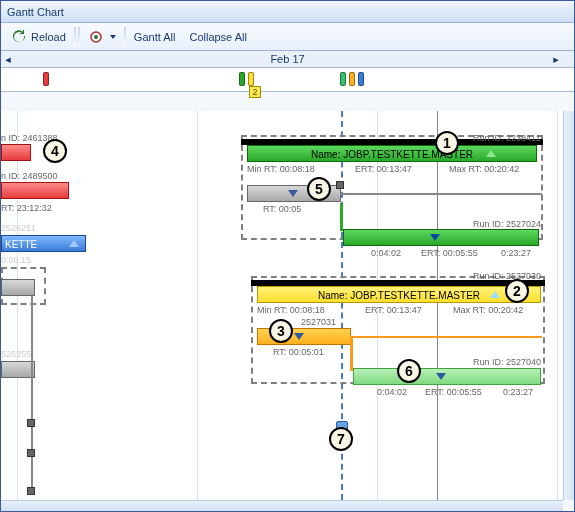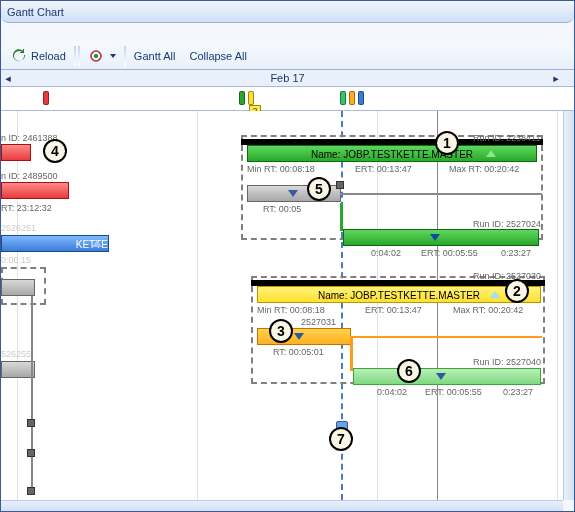--- a/index.html
+++ b/index.html
@@ -1,19 +1,19 @@
 <!DOCTYPE html>
 <html><head>
 <meta charset="utf-8">
 <style>
   * { box-sizing: border-box; }
   html, body { margin: 0; padding: 0; font-family: Tahoma, Arial, sans-serif; font-size: 11px; background: #d6dff1; }
   .window { width: 575px; height: 512px; border: 1px solid #3b5a9a; background: #f4f7fc; position: relative; overflow: hidden; }
-  .titlebar { height: 22px; background: linear-gradient(#f0f5fd,#cfe0f7); border-bottom: 1px solid #9bb3d6; padding-left: 6px; color: #1a3a6e; display: flex; align-items: center; font-size: 11px; border-radius: 8px; }
-  .toolbar { height: 28px; background: linear-gradient(#f6faff,#e9f0fa); border-bottom: 1px solid #9bb3d6; display: flex; align-items: center; padding: 0 4px; gap: 2px; margin-top: 19px; }
+  .titlebar { height: 22px; background: linear-gradient(#f0f5fd,#cfe0f7); border-bottom: 1px solid #9bb3d6; padding-left: 6px; color: #1a3a6e; display: flex; align-items: center; font-size: 11px; }
+  .toolbar { height: 28px; background: linear-gradient(#f6faff,#e9f0fa); border-bottom: 1px solid #9bb3d6; display: flex; align-items: center; padding: 0 4px; gap: 2px; }
   .tbtn { display: flex; align-items: center; gap: 4px; padding: 2px 6px; color: #1a3a6e; cursor: pointer; border-radius: 3px; white-space: nowrap; }
   .sep { width: 2px; height: 20px; background: linear-gradient(#c3d3ea,#fff); }
   .flex-spacer { flex: 1; }
   .caret { width: 0; height: 0; border-left: 3px solid transparent; border-right: 3px solid transparent; border-top: 4px solid #1a3a6e; margin-left: 2px; }
   .icon { width: 16px; height: 16px; display: inline-flex; align-items: center; justify-content: center; font-size: 12px; }
   .datebar { height: 17px; background: #e9f0fa; border-bottom: 1px solid #a8bcd8; display: flex; align-items: center; justify-content: center; color: #1a3a6e; position: relative; }
   .datebar .navbtn { position: absolute; top: 0; height: 17px; width: 14px; display: flex; align-items: center; justify-content: center; cursor: pointer; }
   .timebar { height: 19px; background: #e9f0fa; border-bottom: 1px solid #a8bcd8; position: relative; color: #1a3a6e; }
   .timecell { position: absolute; top: 0; height: 19px; border-left: 1px solid #c3d3ea; padding-left: 4px; line-height: 19px; }
   .markerbar { height: 24px; background: #fff; border-bottom: 1px solid #a8bcd8; position: relative; }
@@ -111,21 +111,21 @@
     <div class="vline" style="left:340px"></div>
     <div style="position:absolute;left:335px;top:310px;width:12px;height:10px;background:#6aa2e8;border:1px solid #2a5aa0;border-radius:2px;z-index:19"></div>
 
     <div class="meta" style="left:0;top:22px">n ID: 2461388</div>
     <div class="bar red" style="left:0;top:33px;width:30px"></div>
     <div class="meta" style="left:0;top:60px">n ID: 2489500</div>
     <div class="bar red" style="left:0;top:71px;width:68px"></div>
     <div class="meta" style="left:0;top:92px">RT: 23:12:32</div>
 
     <div class="meta light" style="left:0;top:112px">2526251</div>
-    <div class="bar blue" style="left:0;top:124px;width:108px;text-align:right;padding-left:3px;color:#fff">
+    <div class="bar blue" style="left:0;top:124px;width:85px;text-align:left;padding-left:3px;color:#fff">
       <span>KETTE</span>
       <div class="marker-tri up" style="right:6px;top:4px;border-bottom-color:#9fc8ff"></div>
     </div>
     <div class="meta light" style="left:0;top:144px">0:06:15</div>
 
     <div class="group" style="left:0;top:156px;width:45px;height:38px"></div>
     <div class="bar gray" style="left:0;top:168px;width:34px"></div>
 
     <div class="meta light" style="left:0;top:238px">526255</div>
     <div class="bar gray" style="left:0;top:250px;width:34px"></div>

